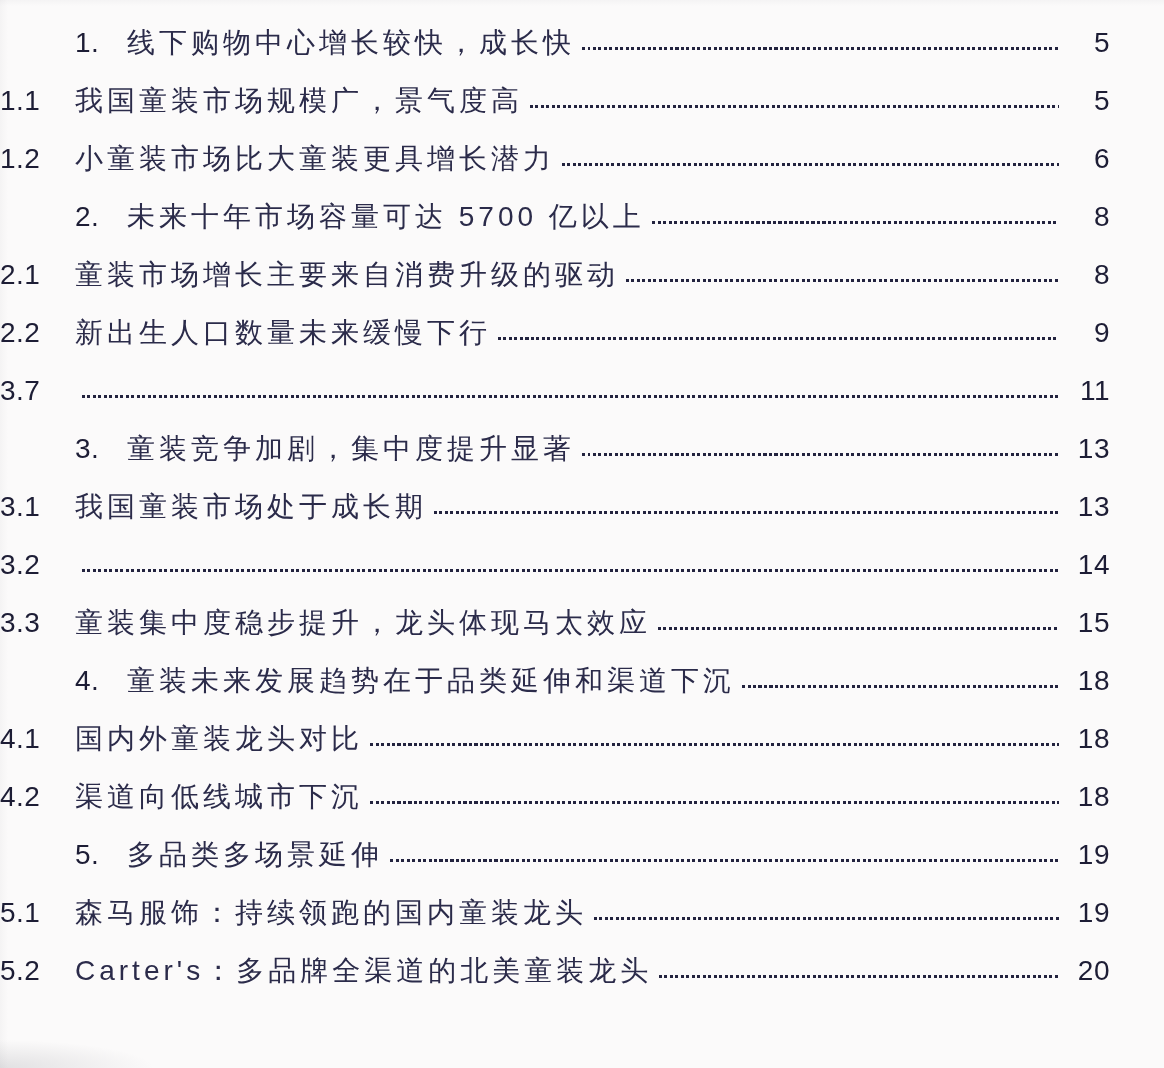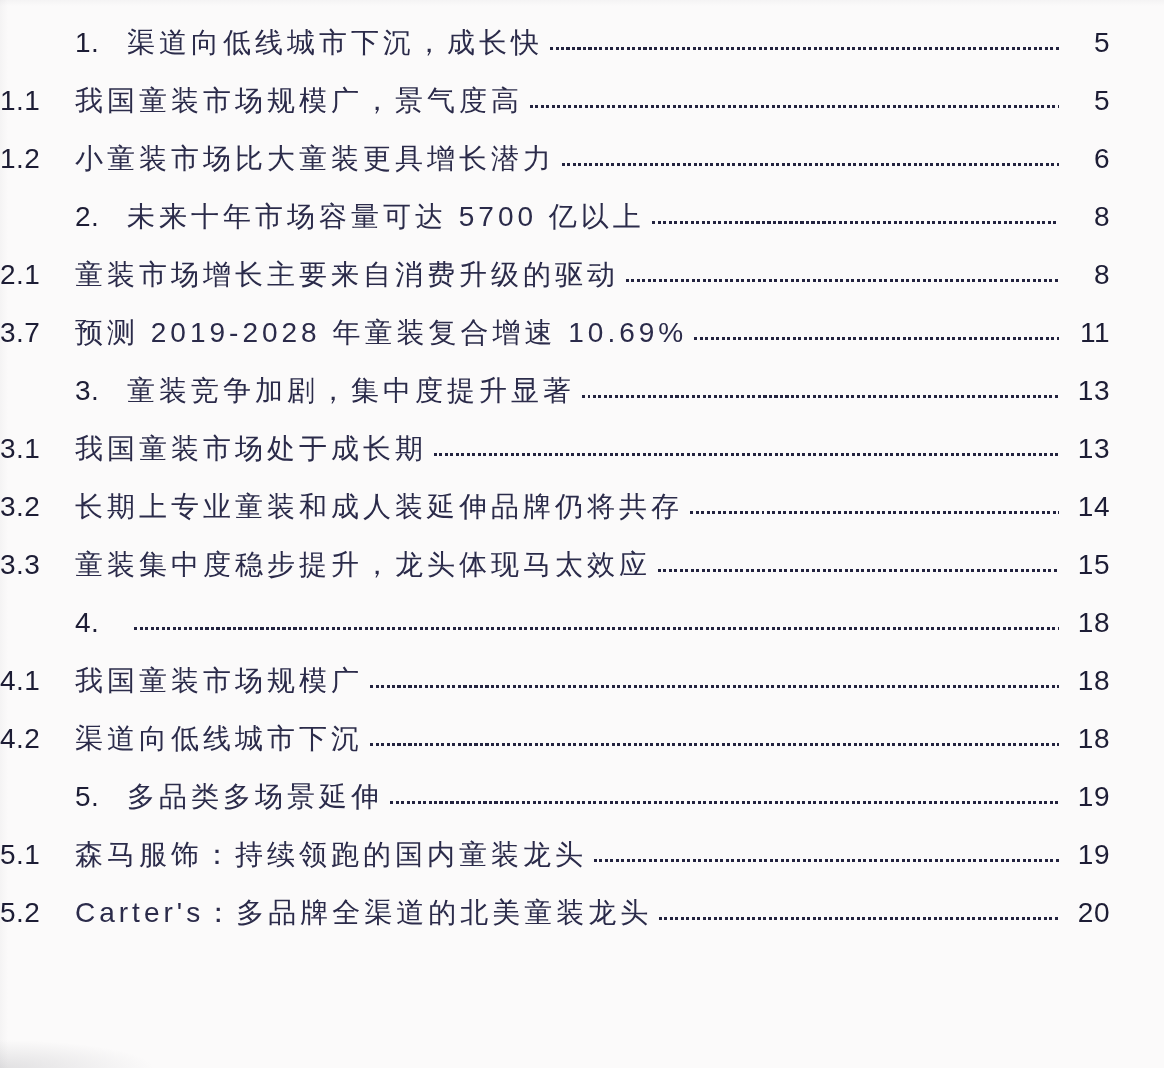--- a/index.html
+++ b/index.html
@@ -70,21 +70,21 @@
   }
 </style>
 </head>
 <body>
 
 <div class="page">
   <div class="toc">
 
     <div class="row l1">
       <span class="num">1.</span>
-      <span class="title">渠道向低线城市下沉，成长快</span>
+      <span class="title">线下购物中心增长较快，成长快</span>
       <span class="leader"></span>
       <span class="pagenum">5</span>
     </div>
 
     <div class="row l2">
       <span class="num">1.1</span>
       <span class="title">我国童装市场规模广，景气度高</span>
       <span class="leader"></span>
       <span class="pagenum">5</span>
     </div>
@@ -103,66 +103,71 @@
       <span class="pagenum">8</span>
     </div>
 
     <div class="row l2">
       <span class="num">2.1</span>
       <span class="title">童装市场增长主要来自消费升级的驱动</span>
       <span class="leader"></span>
       <span class="pagenum">8</span>
     </div>
 
+    <div class="row l2">
+      <span class="num">2.2</span>
+      <span class="title">新出生人口数量未来缓慢下行</span>
+      <span class="leader"></span>
+      <span class="pagenum">9</span>
+    </div>
 
     <div class="row l2">
       <span class="num">3.7</span>
-      <span class="title">预测 2019-2028 年童装复合增速 10.69%</span>
       <span class="leader"></span>
       <span class="pagenum">11</span>
     </div>
 
     <div class="row l1">
       <span class="num">3.</span>
       <span class="title">童装竞争加剧，集中度提升显著</span>
       <span class="leader"></span>
       <span class="pagenum">13</span>
     </div>
 
     <div class="row l2">
       <span class="num">3.1</span>
       <span class="title">我国童装市场处于成长期</span>
       <span class="leader"></span>
       <span class="pagenum">13</span>
     </div>
 
     <div class="row l2">
       <span class="num">3.2</span>
-      <span class="title">长期上专业童装和成人装延伸品牌仍将共存</span>
       <span class="leader"></span>
       <span class="pagenum">14</span>
     </div>
 
     <div class="row l2">
       <span class="num">3.3</span>
       <span class="title">童装集中度稳步提升，龙头体现马太效应</span>
       <span class="leader"></span>
       <span class="pagenum">15</span>
     </div>
 
 
     <div class="row l1">
       <span class="num">4.</span>
+      <span class="title">童装未来发展趋势在于品类延伸和渠道下沉</span>
       <span class="leader"></span>
       <span class="pagenum">18</span>
     </div>
 
     <div class="row l2">
       <span class="num">4.1</span>
-      <span class="title">我国童装市场规模广</span>
+      <span class="title">国内外童装龙头对比</span>
       <span class="leader"></span>
       <span class="pagenum">18</span>
     </div>
 
     <div class="row l2">
       <span class="num">4.2</span>
       <span class="title">渠道向低线城市下沉</span>
       <span class="leader"></span>
       <span class="pagenum">18</span>
     </div>

